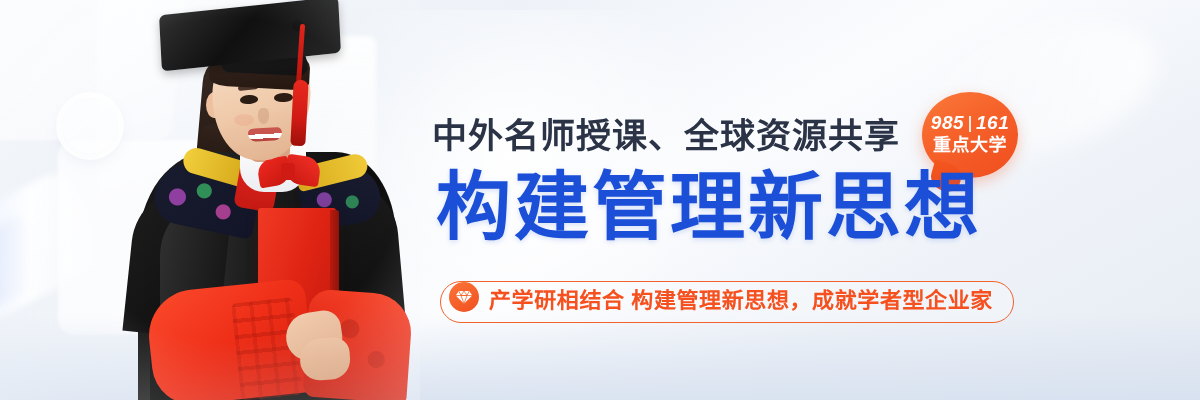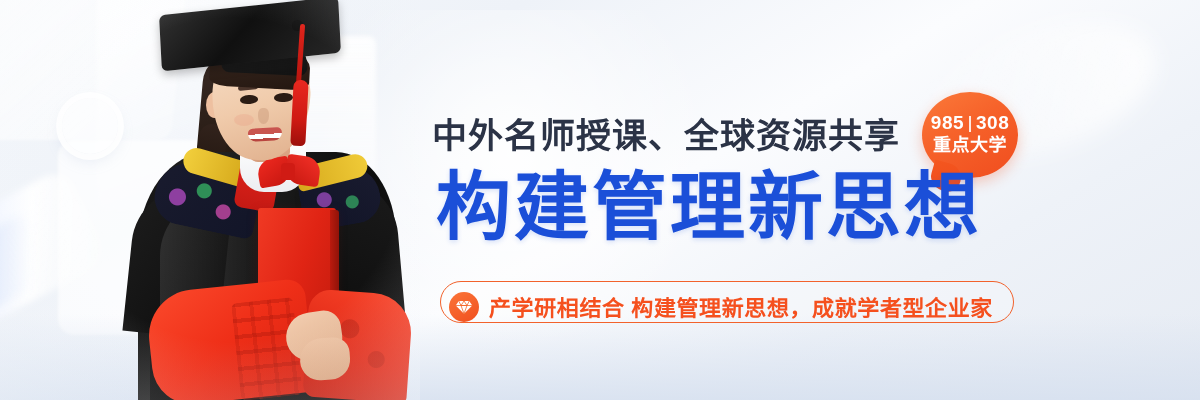--- a/index.html
+++ b/index.html
@@ -422,20 +422,21 @@
   }
   .badge-line1 {
     position: relative;
     z-index: 2;
     display: flex;
     align-items: center;
     font-size: 19px;
     font-weight: 700;
     letter-spacing: .5px;
     line-height: 1.1;
+    font-style: italic;
   }
   .badge-sep {
     display: inline-block;
     width: 2px; height: 16px;
     background: rgba(255,255,255,.85);
     margin: 0 5px;
   }
   .badge-line2 {
     position: relative;
     z-index: 2;
@@ -458,21 +459,21 @@
   }
 
   .pill {
     position: absolute;
     left: 8px; top: 281px;
     height: 42px;
     padding: 0 20px 0 8px;
     border: 1.6px solid #f2622c;
     border-radius: 21px;
     display: inline-flex;
-    align-items: flex-end;
+    align-items: flex-start;
     background: rgba(255,255,255,.25);
   }
   .pill-icon {
     width: 30px; height: 30px;
     border-radius: 50%;
     background: linear-gradient(150deg, #fb7538, #f04f1f);
     display: flex;
     align-items: center;
     justify-content: center;
     margin-right: 10px;
@@ -559,21 +560,21 @@
 
   <div class="copy">
 
     <div class="tagline-row">
       <div class="tagline">中外名师授课、全球资源共享</div>
 
       <div class="badge">
         <div class="badge-line1">
           <span>985</span>
           <span class="badge-sep"></span>
-          <span>308</span>
+          <span>161</span>
         </div>
         <div class="badge-line2">重点大学</div>
       </div>
     </div>
 
     <div class="headline">构建管理新思想</div>
 
     <div class="pill">
       <span class="pill-icon">
         <svg width="18" height="18" viewBox="0 0 24 24" aria-hidden="true">

